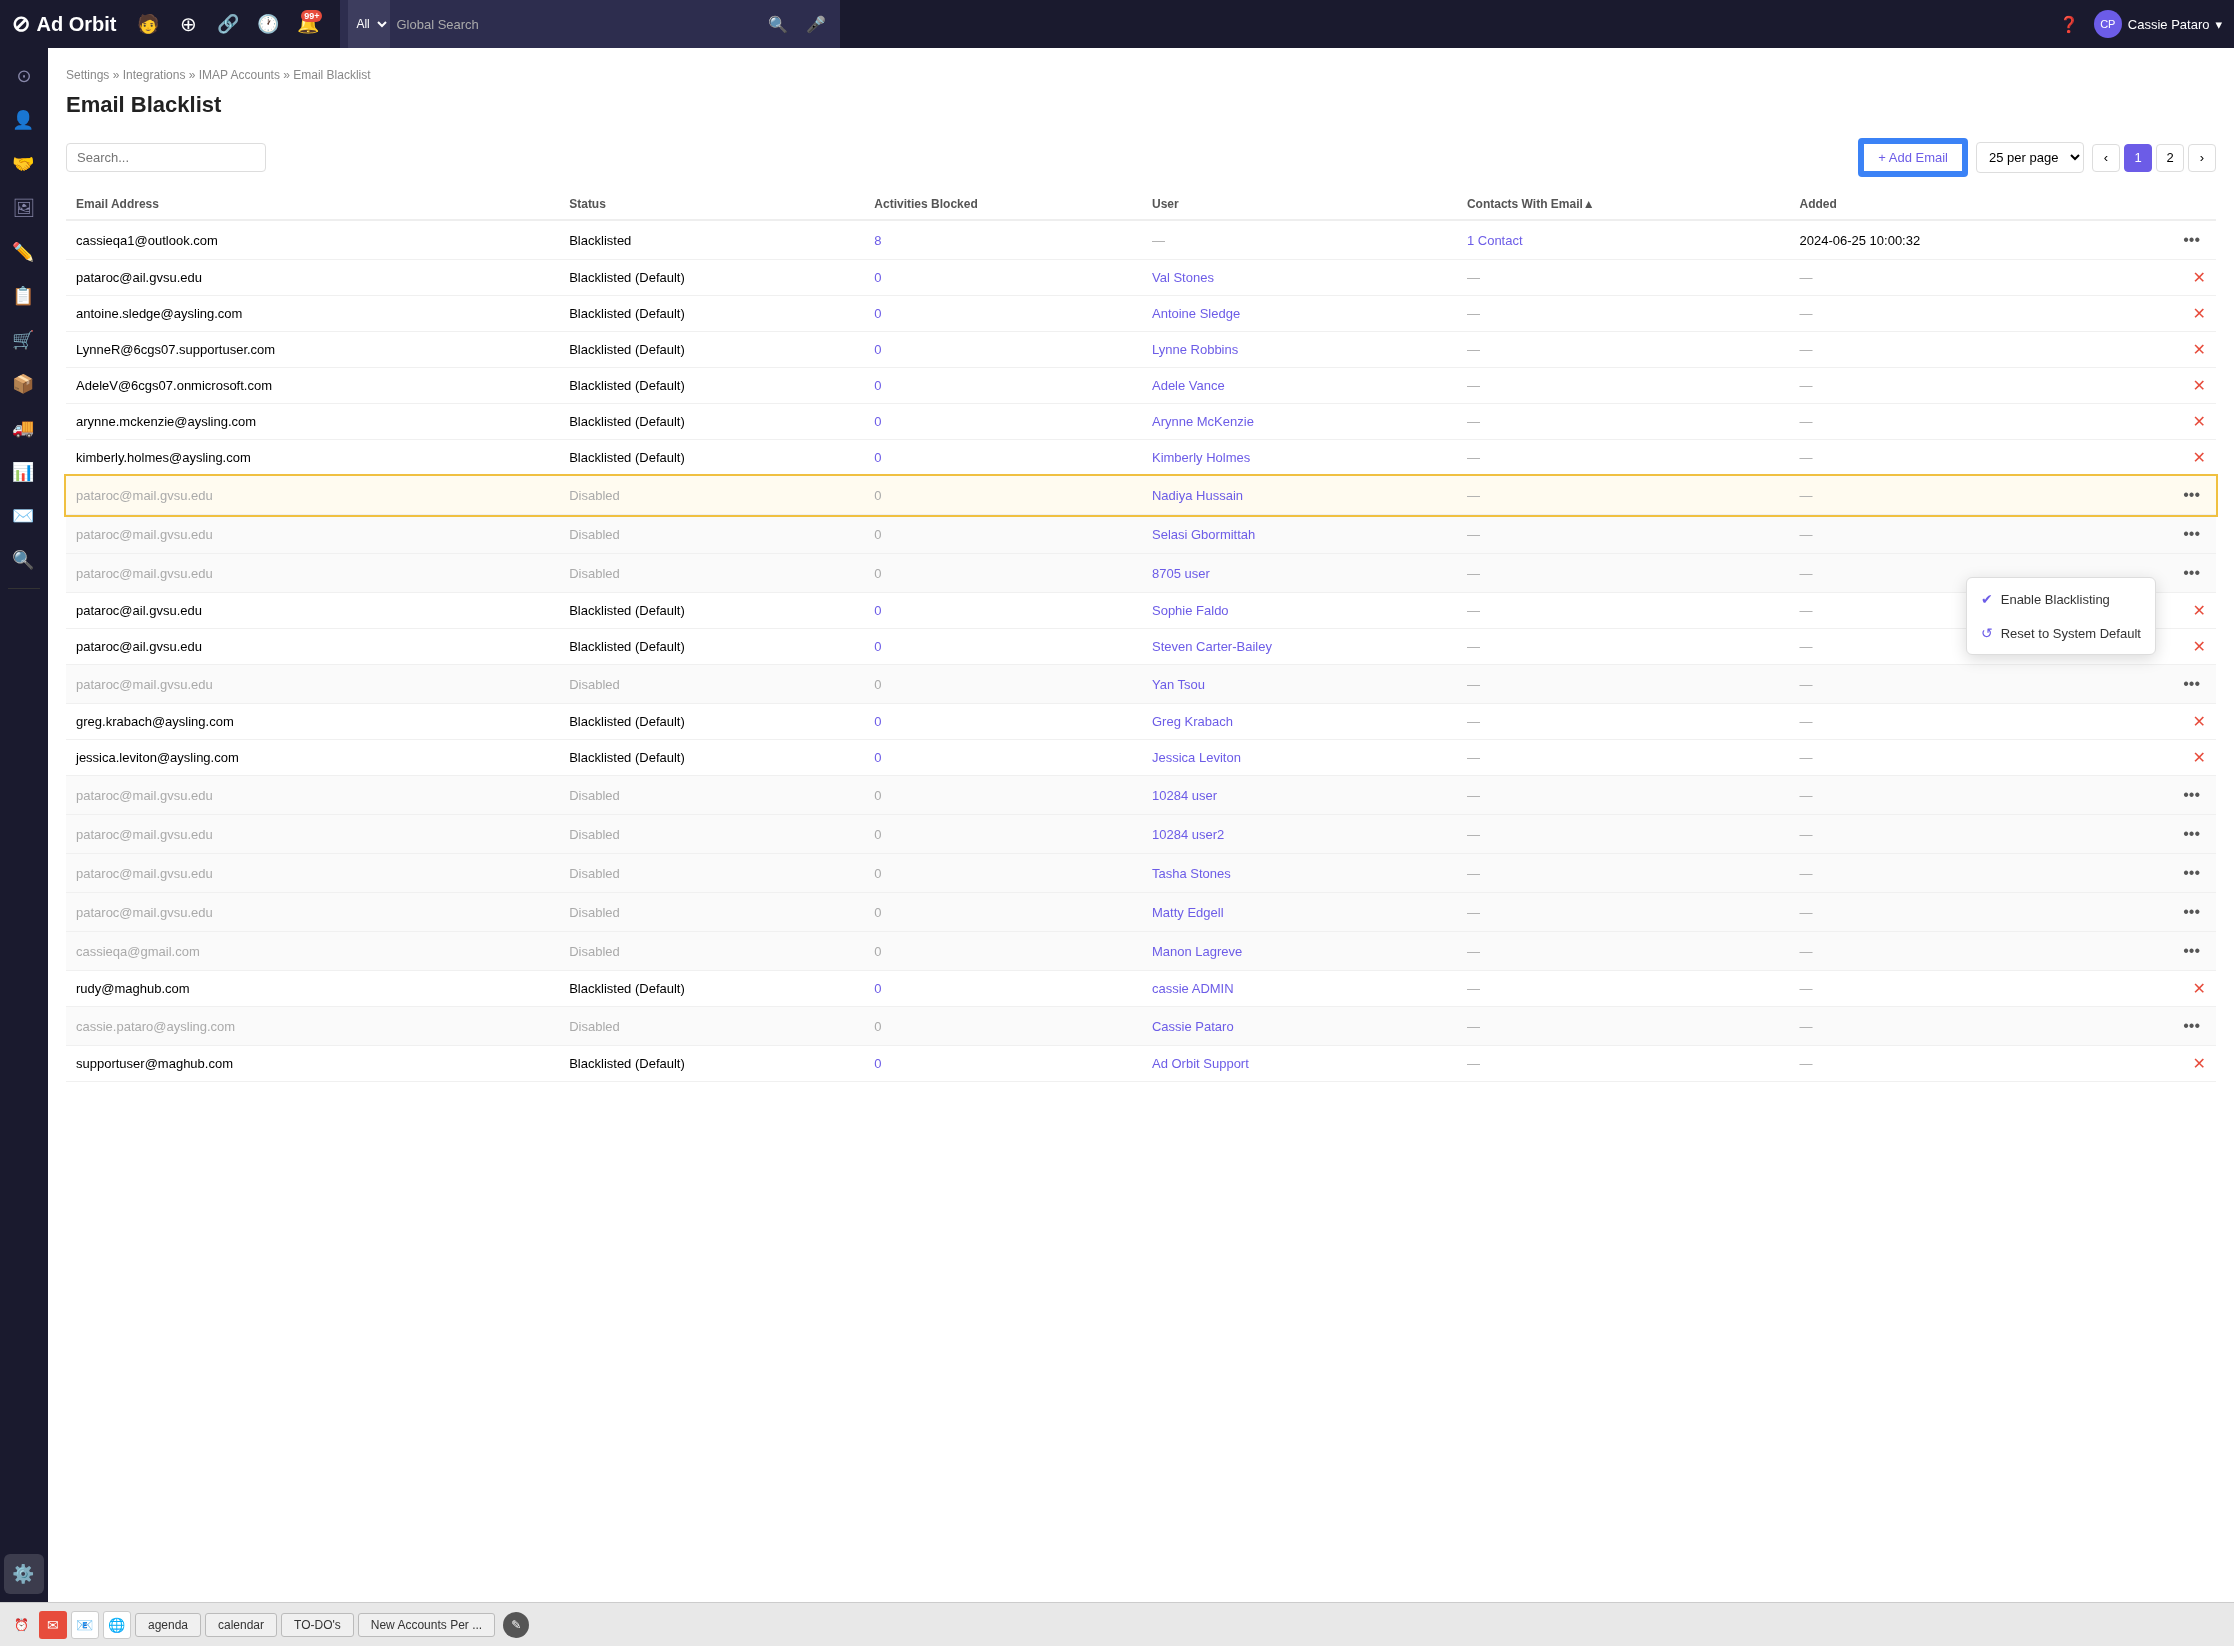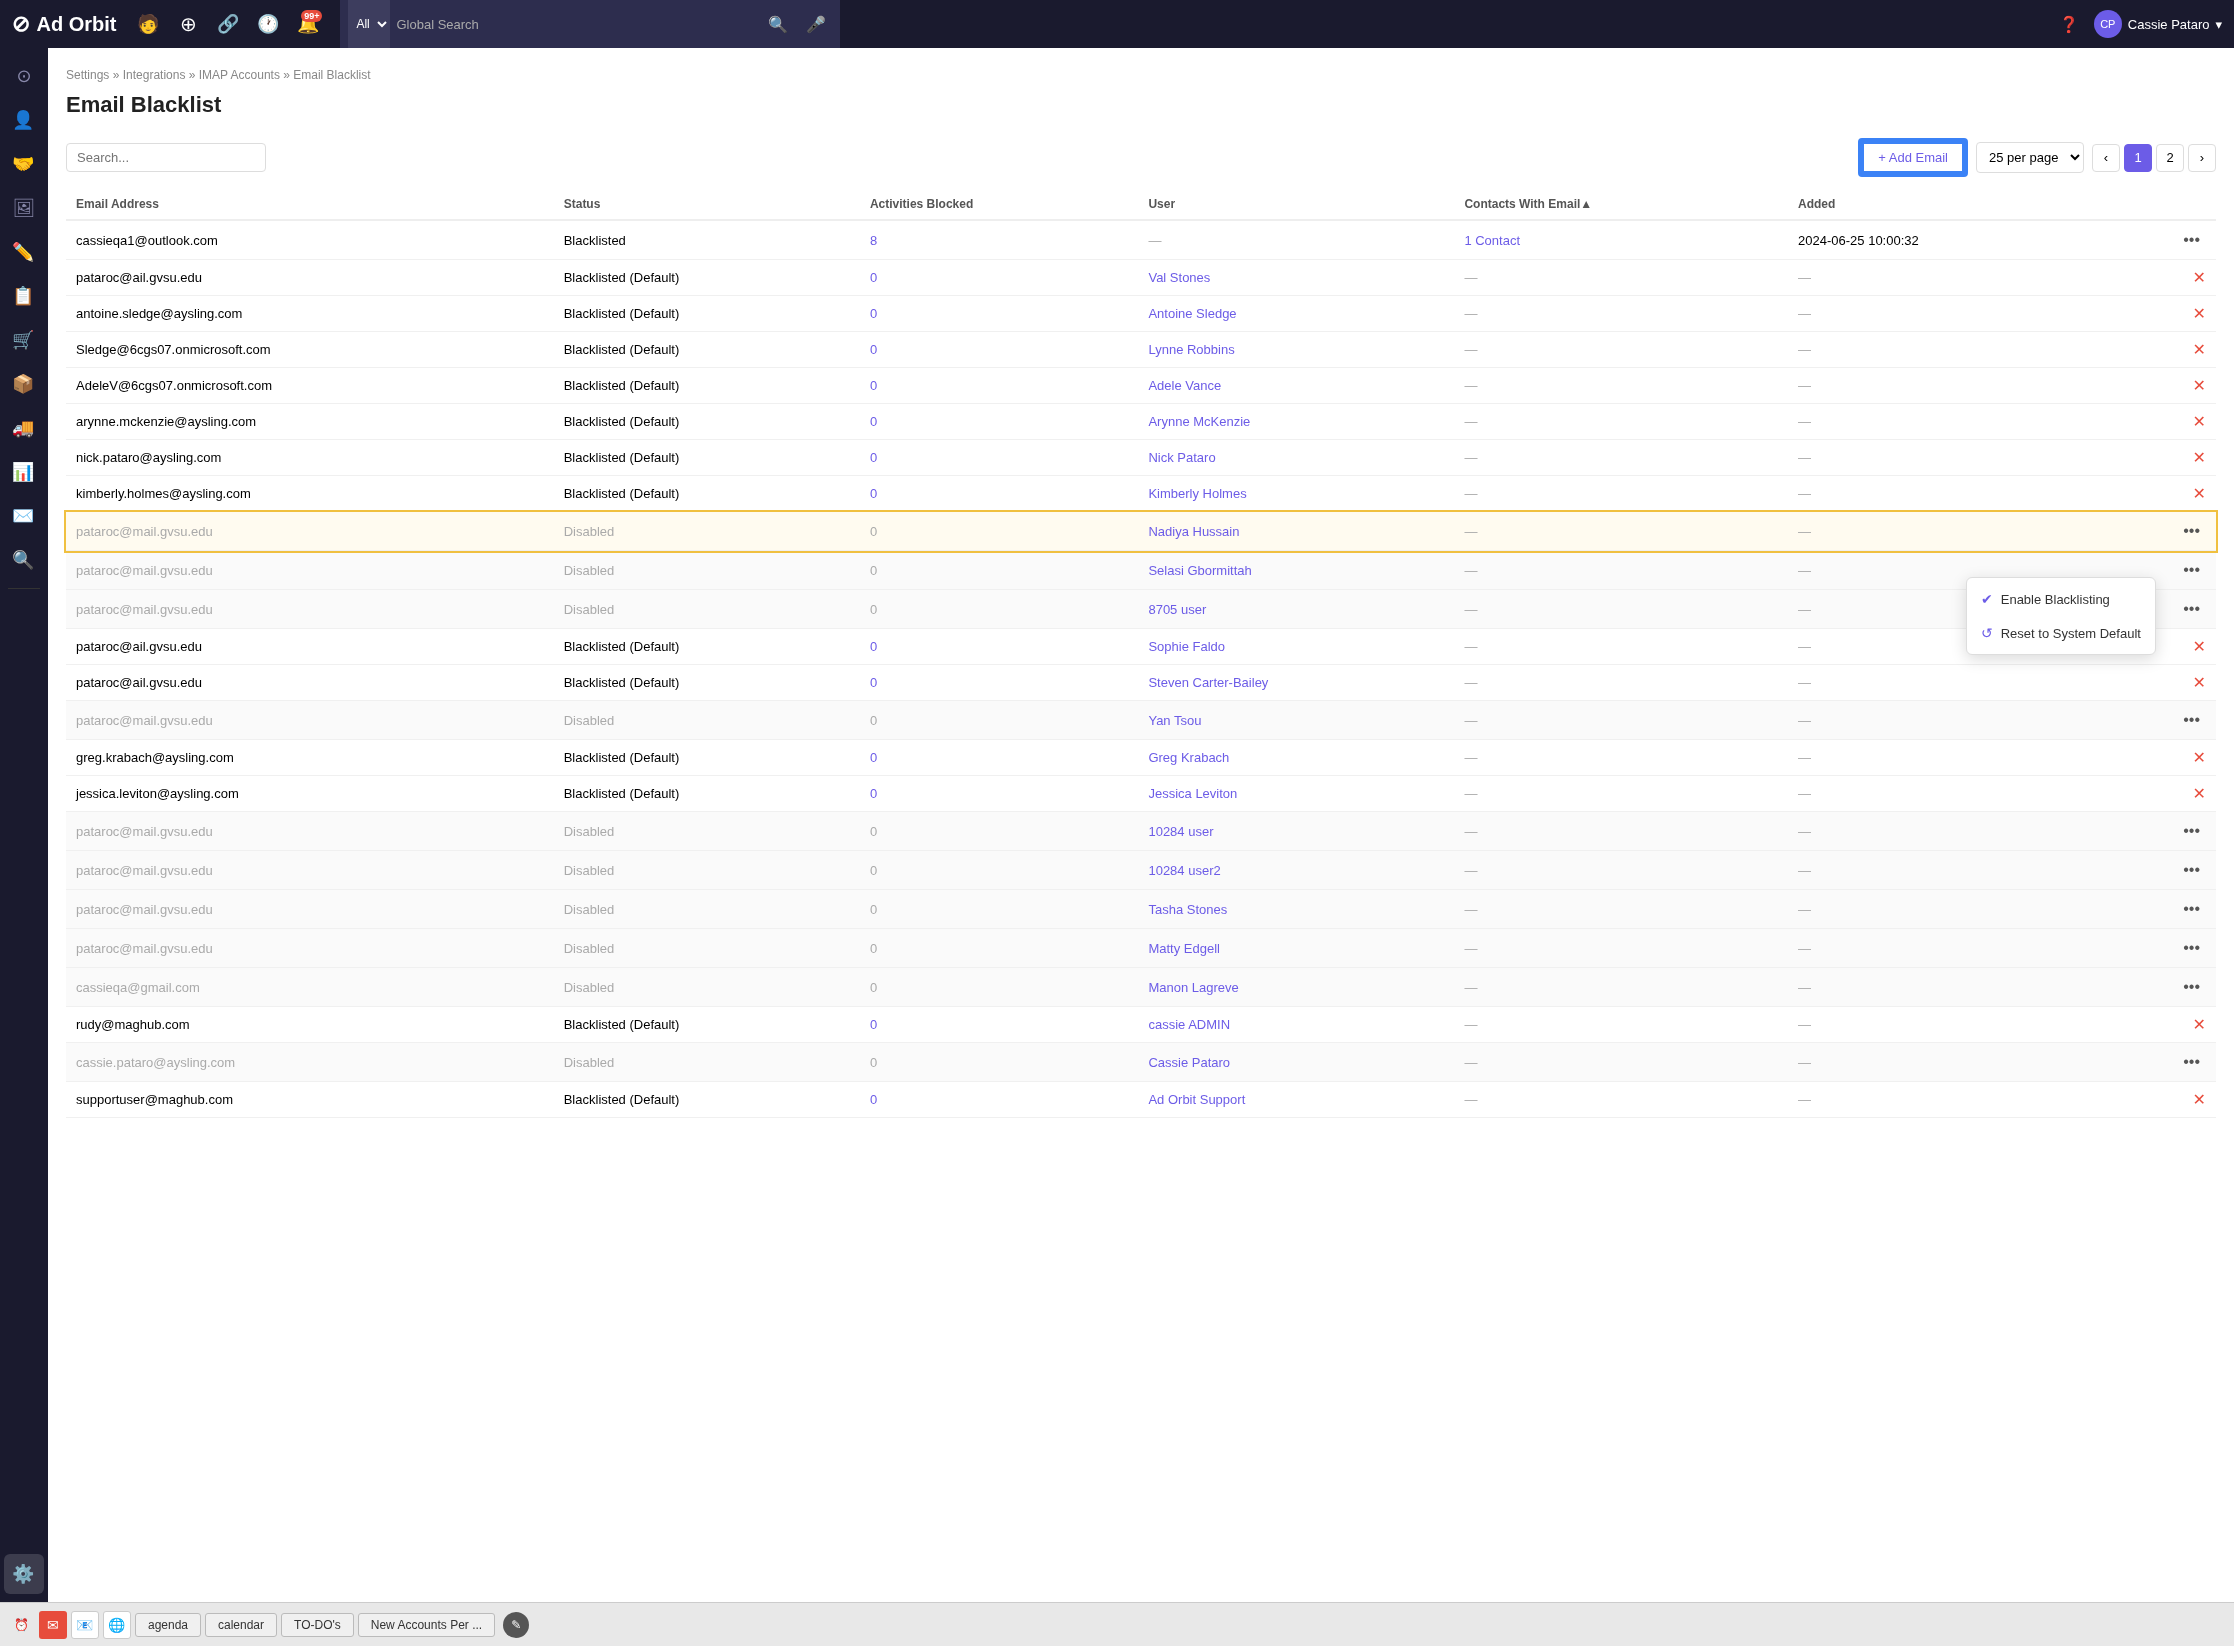--- a/index.html
+++ b/index.html
@@ -199,21 +199,21 @@
             <tr>
               <td>antoine.sledge@aysling.com</td>
               <td>Blacklisted (Default)</td>
               <td><a href="#" class="num-link">0</a></td>
               <td><a href="#" class="user-link">Antoine Sledge</a></td>
               <td><span class="dash">—</span></td>
               <td><span class="dash">—</span></td>
               <td style="text-align: right;"><button class="delete-btn" style="color: rgb(231, 76, 60);">✕</button></td>
             </tr>
             <tr>
-              <td>Sledge@6cgs07.onmicrosoft.com</td>
+              <td>LynneR@6cgs07.supportuser.com</td>
               <td>Blacklisted (Default)</td>
               <td><a href="#" class="num-link">0</a></td>
               <td><a href="#" class="user-link">Lynne Robbins</a></td>
               <td><span class="dash">—</span></td>
               <td><span class="dash">—</span></td>
               <td style="text-align: right;"><button class="delete-btn" style="color: rgb(231, 76, 60);">✕</button></td>
             </tr>
             <tr>
               <td>AdeleV@6cgs07.onmicrosoft.com</td>
               <td>Blacklisted (Default)</td>
@@ -221,29 +221,20 @@
               <td><a href="#" class="user-link">Adele Vance</a></td>
               <td><span class="dash">—</span></td>
               <td><span class="dash">—</span></td>
               <td style="text-align: right;"><button class="delete-btn" style="color: rgb(231, 76, 60);">✕</button></td>
             </tr>
             <tr>
               <td>arynne.mckenzie@aysling.com</td>
               <td>Blacklisted (Default)</td>
               <td><a href="#" class="num-link">0</a></td>
               <td><a href="#" class="user-link">Arynne McKenzie</a></td>
-              <td><span class="dash">—</span></td>
-              <td><span class="dash">—</span></td>
-              <td style="text-align: right;"><button class="delete-btn" style="color: rgb(231, 76, 60);">✕</button></td>
-            </tr>
-            <tr>
-              <td>nick.pataro@aysling.com</td>
-              <td>Blacklisted (Default)</td>
-              <td><a href="#" class="num-link">0</a></td>
-              <td><a href="#" class="user-link">Nick Pataro</a></td>
               <td><span class="dash">—</span></td>
               <td><span class="dash">—</span></td>
               <td style="text-align: right;"><button class="delete-btn" style="color: rgb(231, 76, 60);">✕</button></td>
             </tr>
             <tr>
               <td>kimberly.holmes@aysling.com</td>
               <td>Blacklisted (Default)</td>
               <td><a href="#" class="num-link">0</a></td>
               <td><a href="#" class="user-link">Kimberly Holmes</a></td>
               <td><span class="dash">—</span></td>

